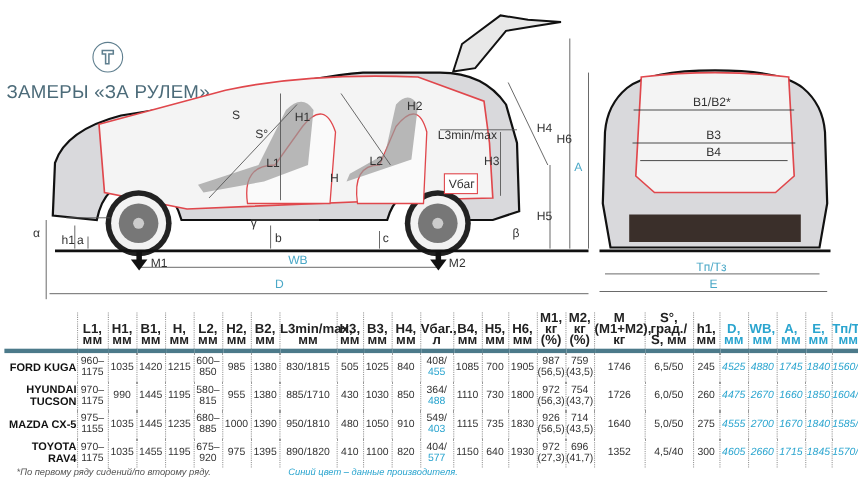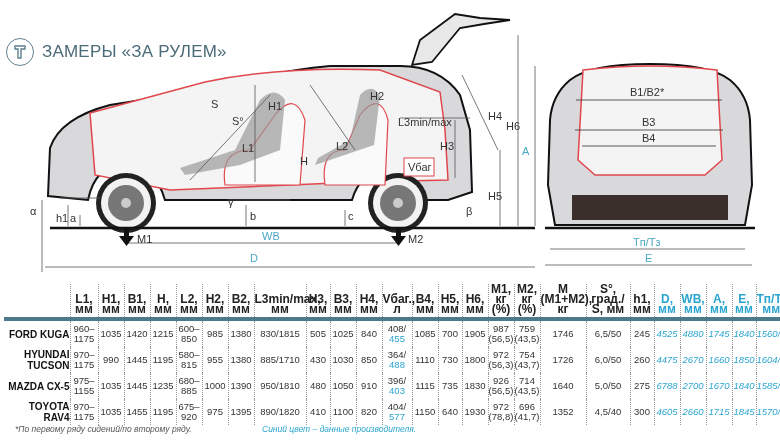--- a/index.html
+++ b/index.html
@@ -1,17 +1,17 @@
 <!DOCTYPE html>
 <html><head>
 <meta charset="utf-8">
 <style>
   html,body{margin:0;padding:0;background:#fff;}
   body{width:780px;height:441px;overflow:hidden;position:relative;font-family:"Liberation Sans",sans-serif;color:#222;}
-  .title-wrap{position:absolute;left:6px;top:38px;display:flex;align-items:center;gap:8px;}
+  .title-wrap{position:absolute;left:6px;top:38px;display:flex;align-items:center;gap:8px;flex-direction:column;}
   .logo{width:26px;height:26px;border-radius:50%;border:1.5px solid #5f7f8f;display:flex;align-items:center;justify-content:center;}
   .title{font-size:17px;color:#4c6b79;letter-spacing:0.2px;}
   svg.diagram{position:absolute;left:0;top:0;}
   .lbl{font-family:"Liberation Sans",sans-serif;font-size:11px;fill:#333;}
   .lbl-blue{font-family:"Liberation Sans",sans-serif;font-size:11px;fill:#4ba8c7;}
   table{position:absolute;left:4px;top:284px;width:774px;border-collapse:collapse;table-layout:fixed;}
   th{font-size:12px;font-weight:bold;line-height:10px;text-align:center;vertical-align:bottom;padding:0 0 3px 0;color:#222;border-left:1px dotted #999;border-bottom:4px solid #4c7a8a;}
   th.car-col{border-left:none;}
   th.blue{color:#2ba5cf;}
   td{font-size:9.5px;text-align:center;vertical-align:middle;height:26px;padding:0;border-left:1px dotted #999;color:#333;line-height:10px;}
@@ -255,30 +255,30 @@
         <td>1035</td>
         <td>1445</td>
         <td>1235</td>
         <td>680–885</td>
         <td>1000</td>
         <td>1390</td>
         <td>950/1810</td>
         <td>480</td>
         <td>1050</td>
         <td>910</td>
-        <td><span>396/</span><br><span class="b">403</span></td>
+        <td><span>549/</span><br><span class="b">403</span></td>
         <td>1115</td>
         <td>735</td>
         <td>1830</td>
         <td><span>926</span><br><span>(56,5)</span></td>
         <td><span>714</span><br><span>(43,5)</span></td>
         <td>1640</td>
         <td>5,0/50</td>
         <td>275</td>
-        <td class="blue">6788</td>
+        <td class="blue">4555</td>
         <td class="blue">2700</td>
         <td class="blue">1670</td>
         <td class="blue">1840</td>
         <td class="blue">1585/1590</td>
       </tr>
       <tr>
         <td class="car">TOYOTA RAV4</td>
         <td>970–1175</td>
         <td>1035</td>
         <td>1455</td>
@@ -287,21 +287,21 @@
         <td>975</td>
         <td>1395</td>
         <td>890/1820</td>
         <td>410</td>
         <td>1100</td>
         <td>820</td>
         <td><span>404/</span><br><span class="b">577</span></td>
         <td>1150</td>
         <td>640</td>
         <td>1930</td>
-        <td><span>972</span><br><span>(78,8)</span></td>
+        <td><span>972</span><br><span>(27,3)</span></td>
         <td><span>696</span><br><span>(41,7)</span></td>
         <td>1352</td>
         <td>4,5/40</td>
         <td>300</td>
         <td class="blue">4605</td>
         <td class="blue">2660</td>
         <td class="blue">1715</td>
         <td class="blue">1845</td>
         <td class="blue">1570/1570</td>
       </tr>

